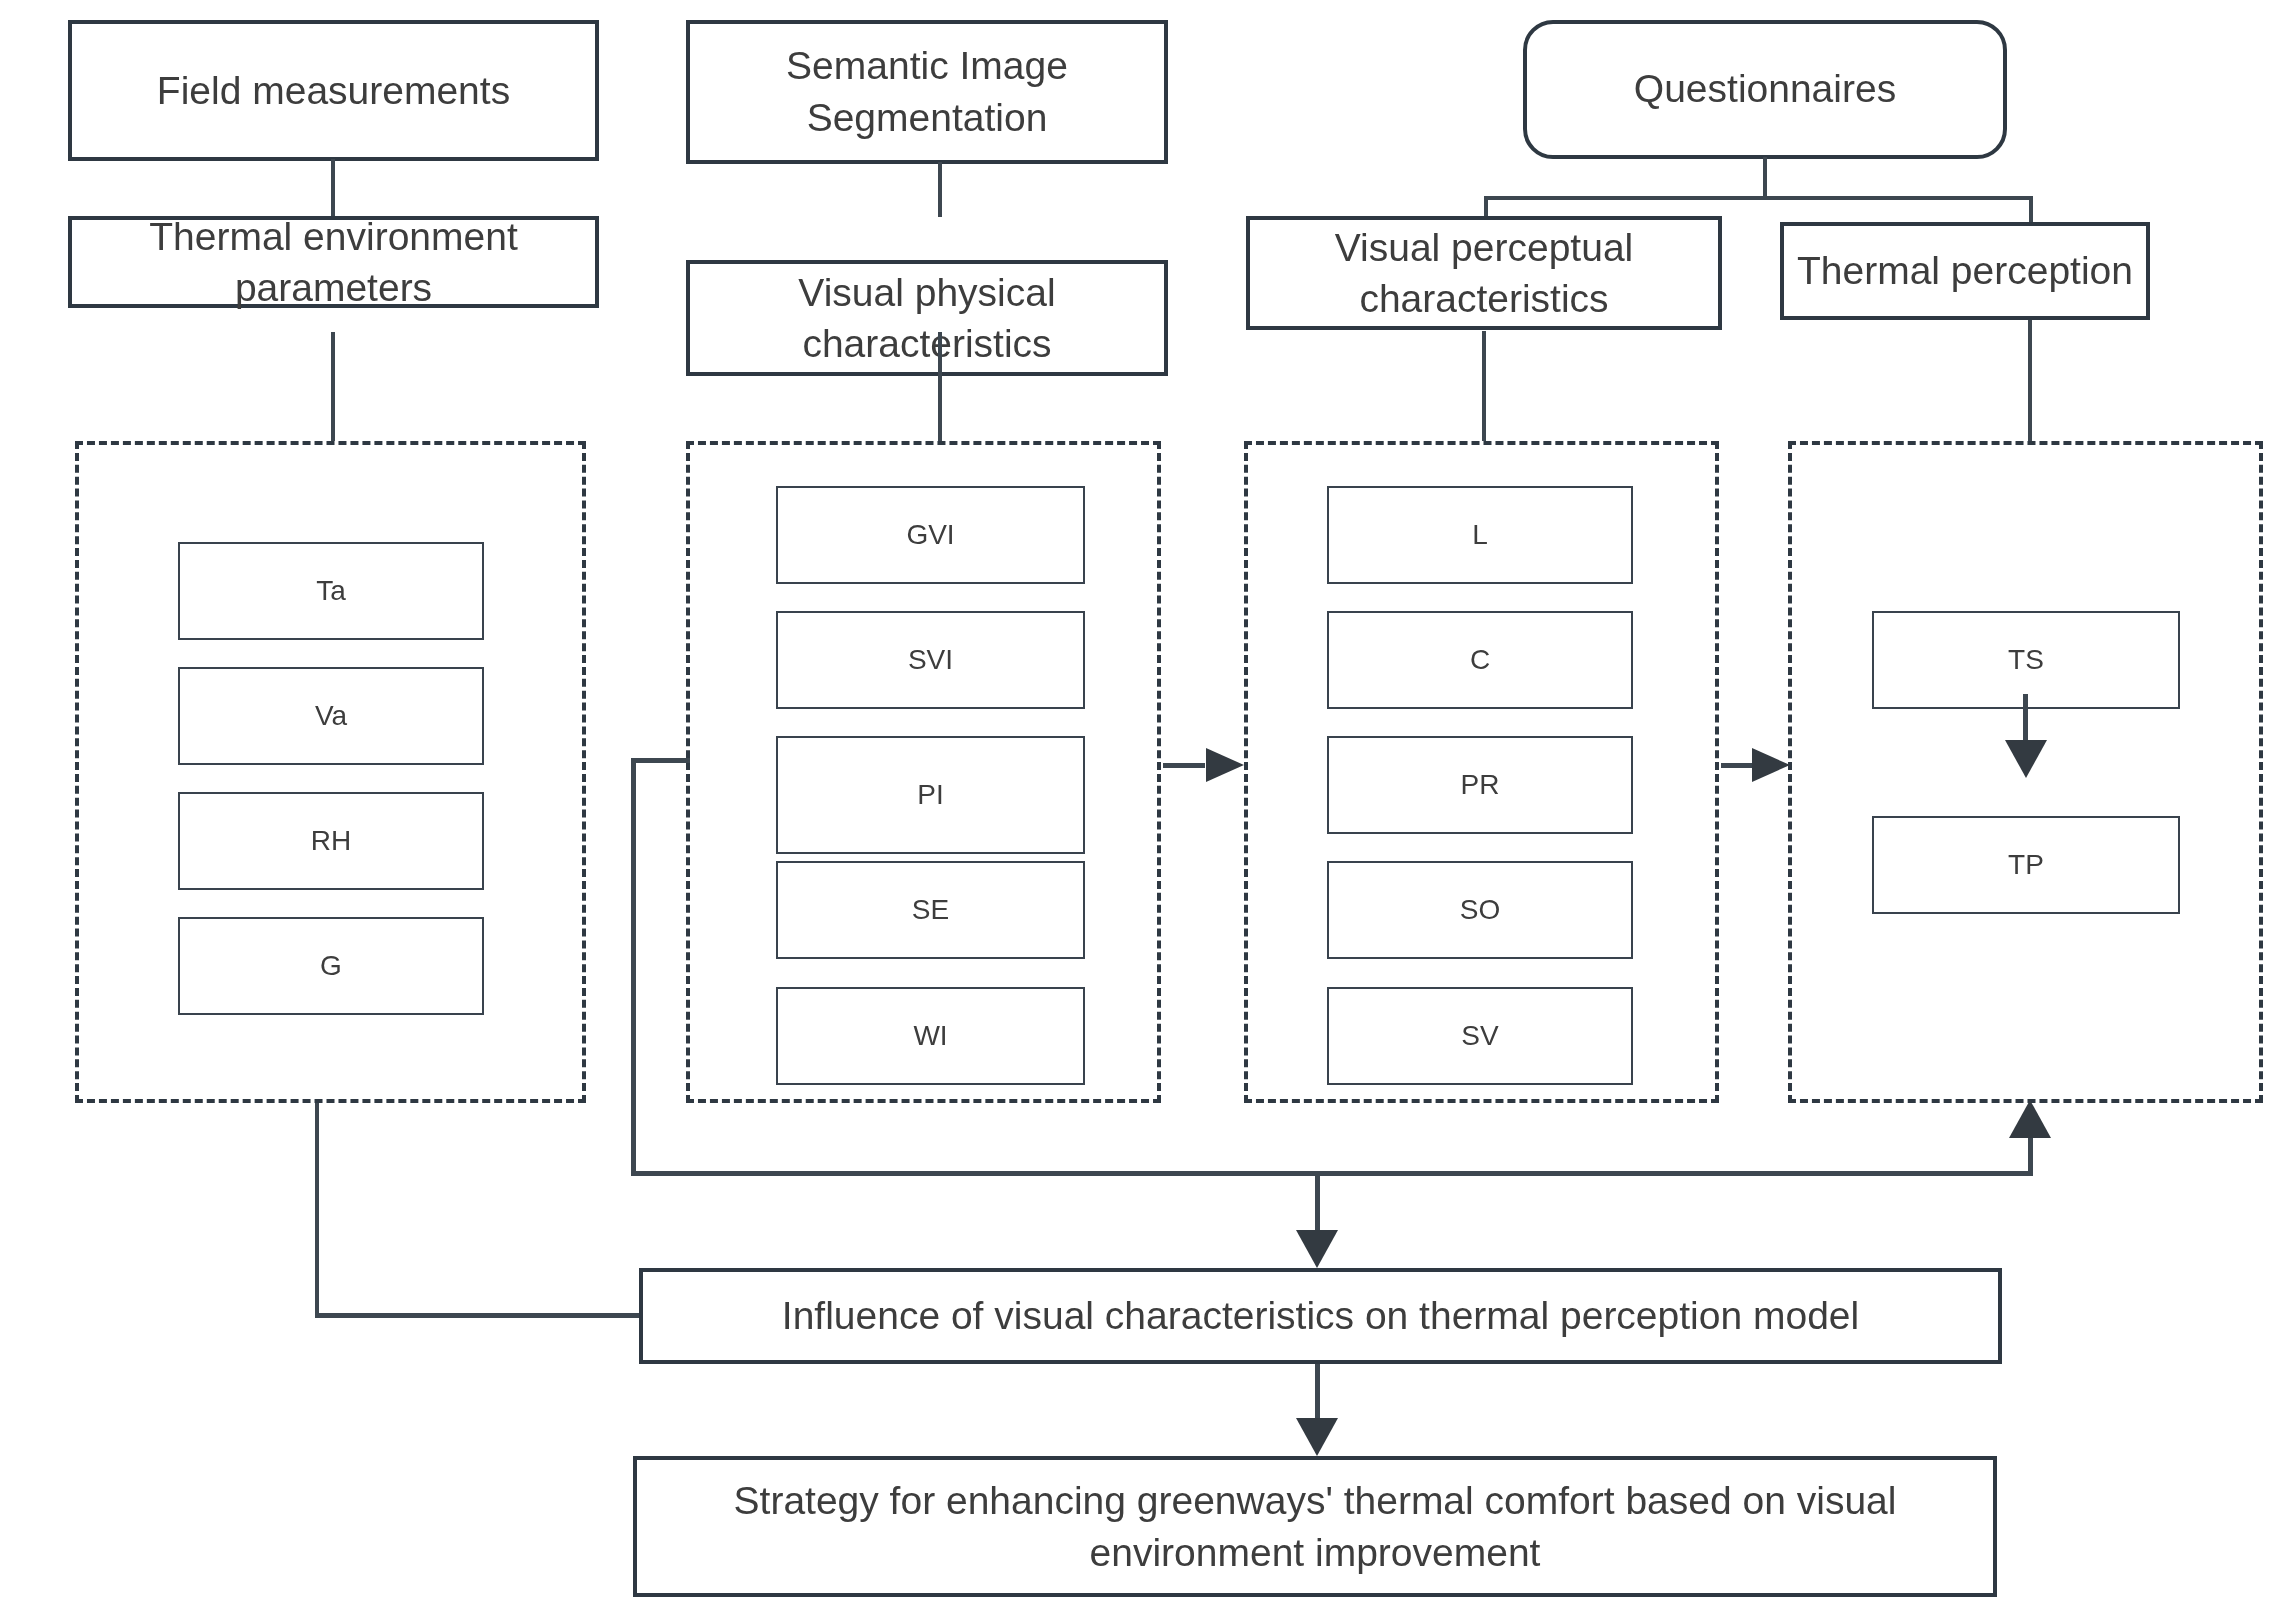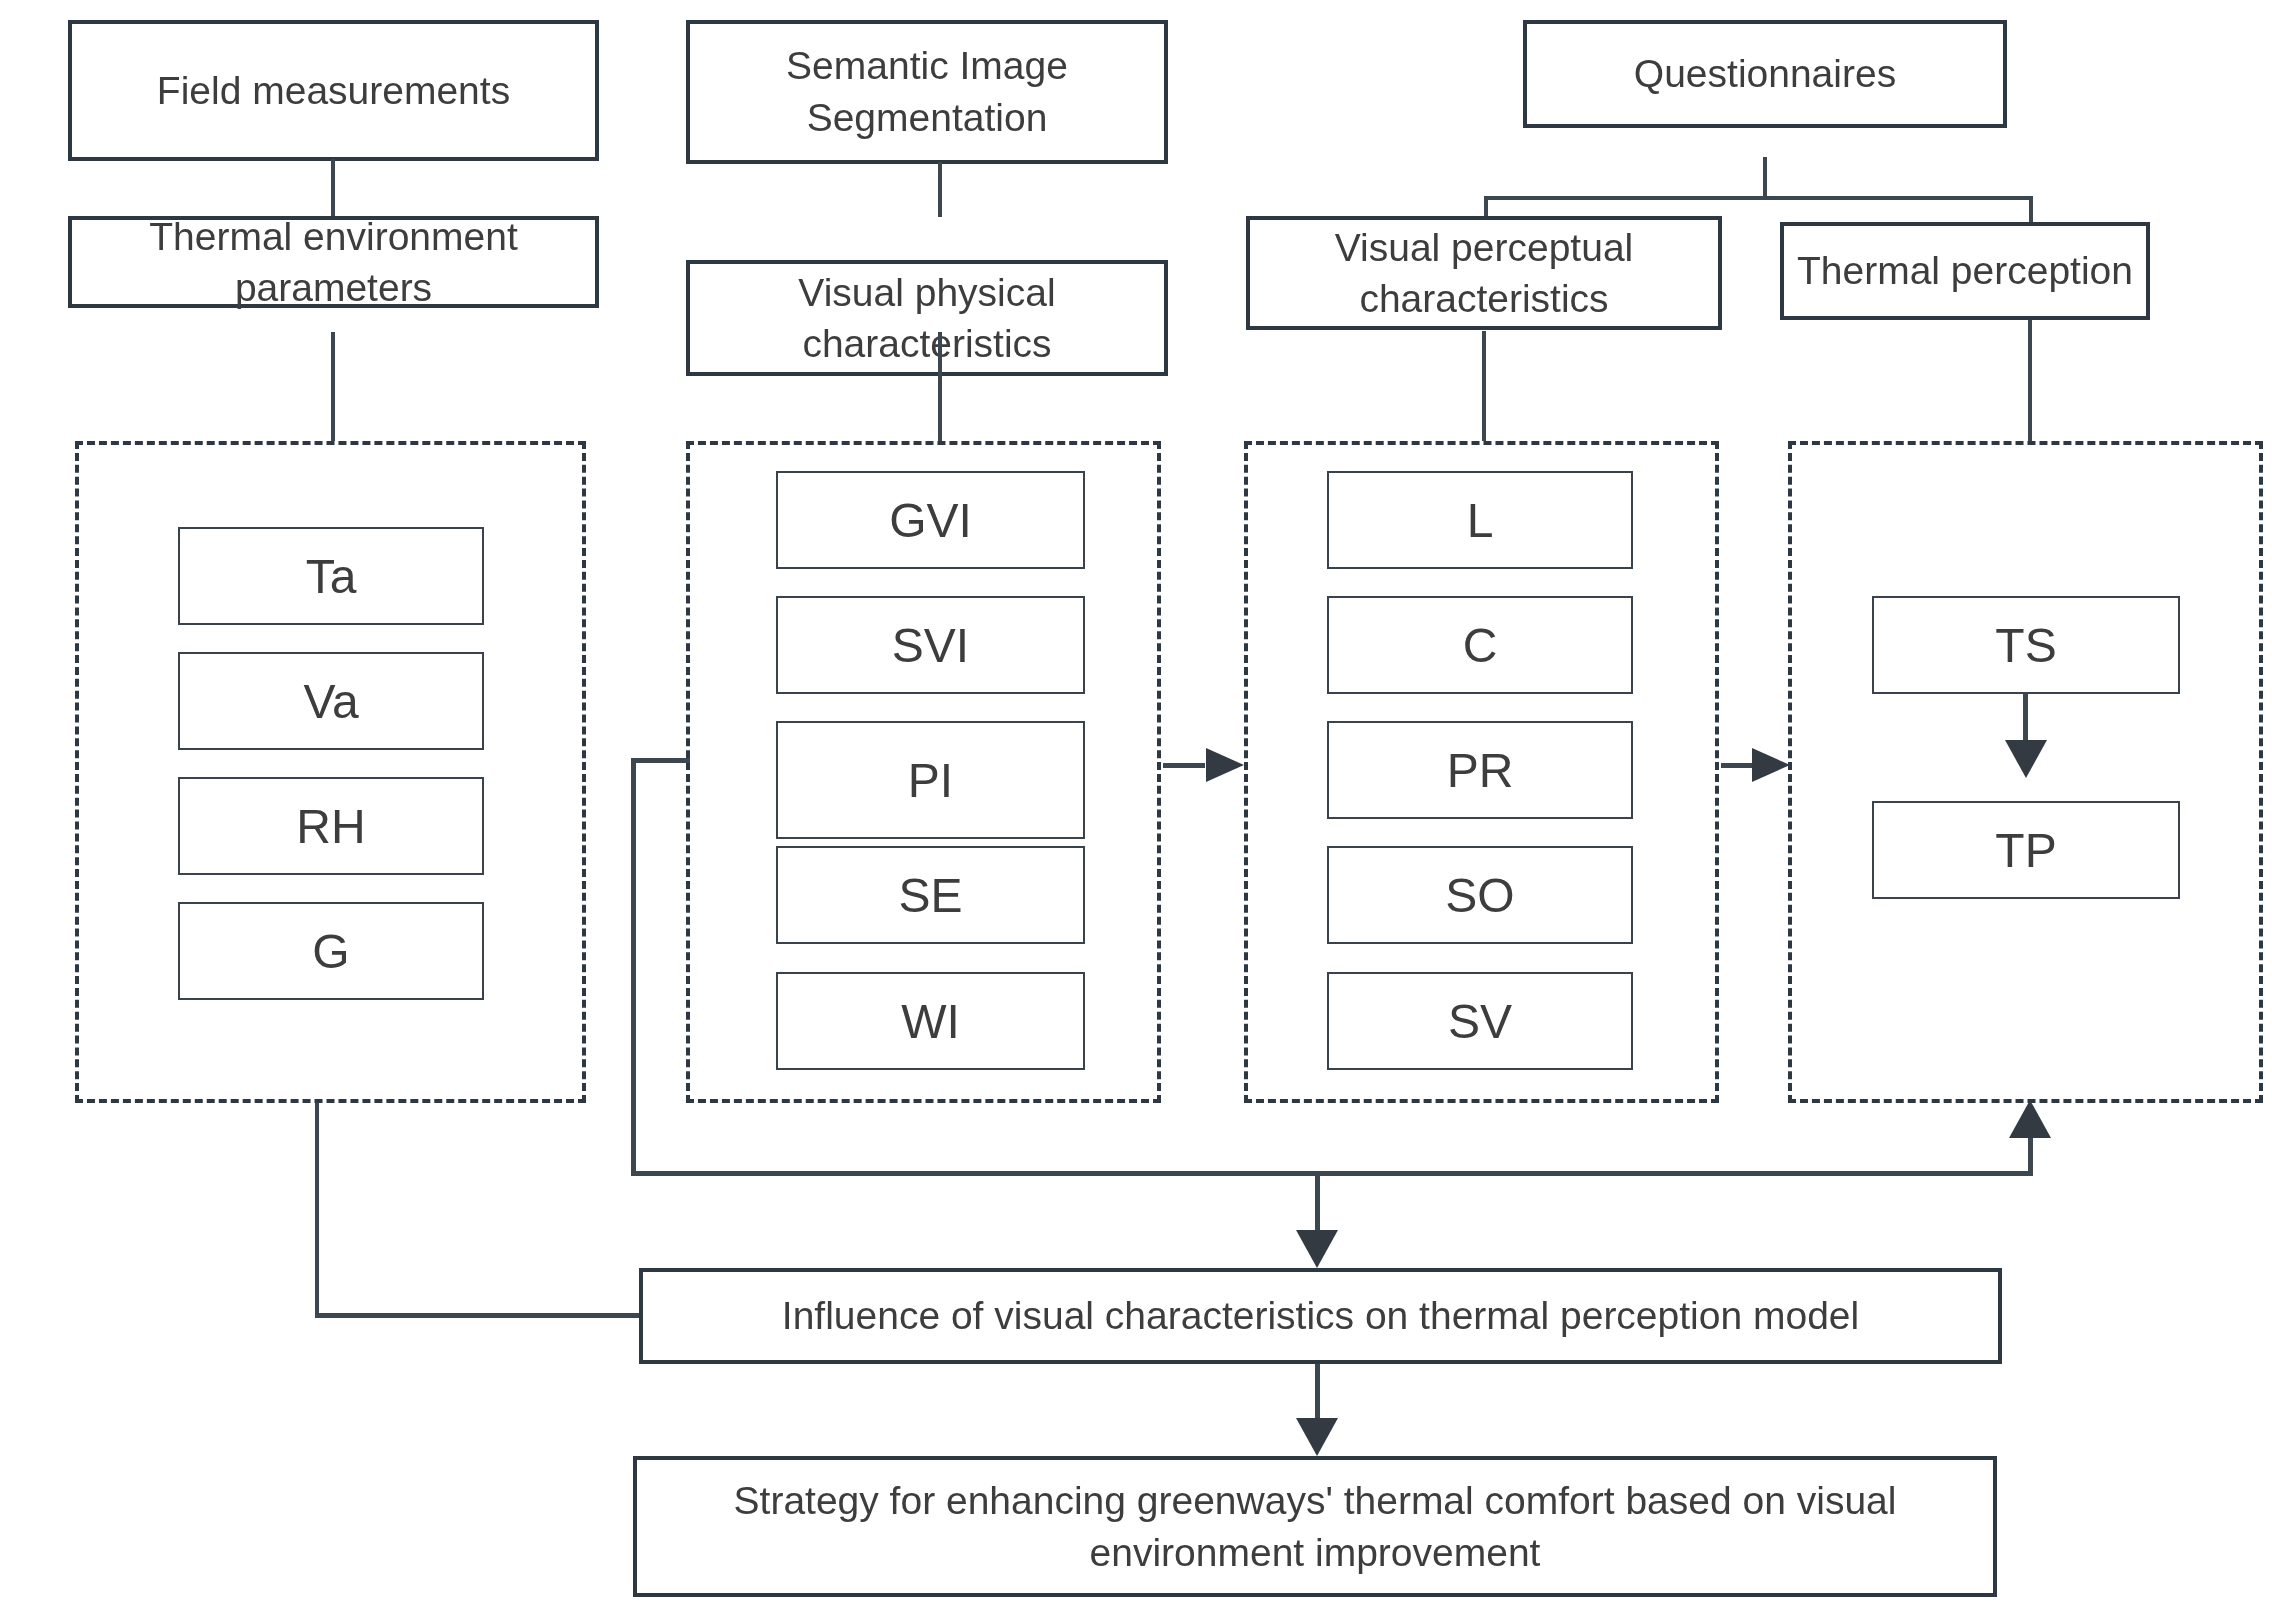--- a/index.html
+++ b/index.html
@@ -14,21 +14,21 @@
     position:absolute; box-sizing:border-box; background:var(--bg);
     border:4.9px solid var(--border);
     display:flex; align-items:center; justify-content:center; text-align:center;
     font-size:39px; line-height:1.32; color:var(--text);
   }
   .box.thin{border-width:4.1px;}
   .item{
     position:absolute; box-sizing:border-box; background:var(--bg);
     border:2.5px solid #39434d;
     display:flex; align-items:center; justify-content:center; text-align:center;
-    font-size:48px; color:var(--text);
+    font-size:28px; color:var(--text);margin-top:15px;
   }
   .dashed{
     position:absolute; box-sizing:border-box; border:4.9px dashed var(--border);
     background:transparent;
   }
   .line{position:absolute; background:var(--line);}
   .tri{position:absolute; width:0; height:0;}
   .tri.down{border-left:21px solid transparent; border-right:21px solid transparent; border-top:38px solid var(--arrow);}
   .tri.up{border-left:21px solid transparent; border-right:21px solid transparent; border-bottom:38px solid var(--arrow);}
   .tri.right{border-top:17px solid transparent; border-bottom:17px solid transparent; border-left:38px solid var(--arrow);}
@@ -42,21 +42,21 @@
 <body>
 
 <div class="canvas">
 
   <div class="box thin" style="left:68px; top:20.4px; width:531px; height:141px;">
     <span>Field measurements</span>
   </div>
   <div class="box thin" style="left:686px; top:19.6px; width:482px; height:144px;">
     <span style="max-width:343px;">Semantic Image Segmentation</span>
   </div>
-  <div class="box thin" style="left:1523px; top:19.6px; width:484px; height:108px;">
+  <div class="box thin" style="left:1523px; top:19.6px; width:484px; height:139px;border-radius:30px;">
     <span>Questionnaires</span>
   </div>
 
   <div class="line" style="left:331px; top:159px; width:4.1px; height:57px;"></div>
   <div class="line" style="left:938px; top:162px; width:4.1px; height:55px;"></div>
   <div class="line" style="left:1763px; top:157px; width:4.1px; height:41px;"></div>
   <div class="line" style="left:1484px; top:196px; width:549px; height:4.1px;"></div>
   <div class="line" style="left:1484px; top:196px; width:4.1px; height:23px;"></div>
   <div class="line" style="left:2029px; top:196px; width:4.1px; height:29px;"></div>
 

